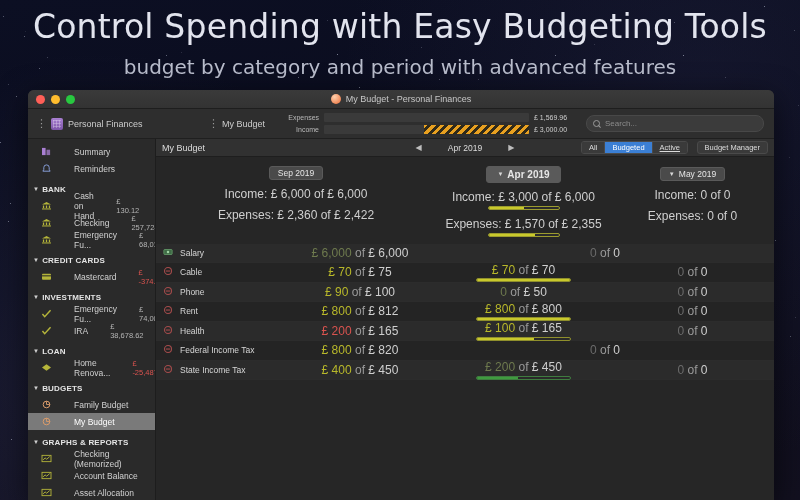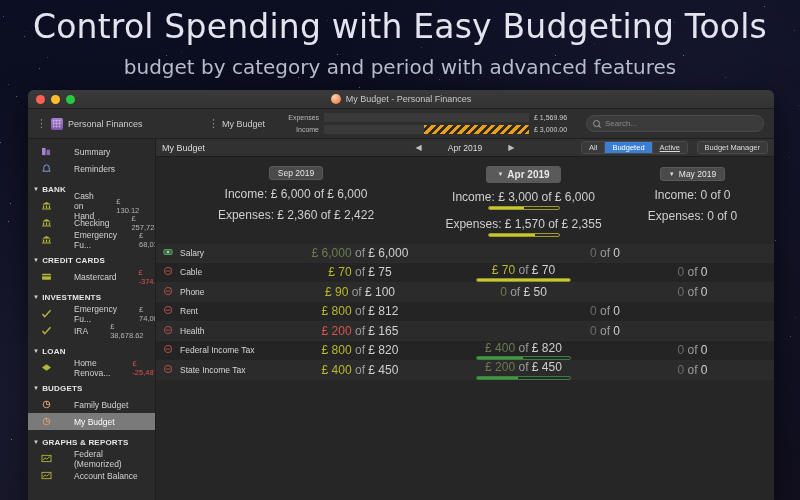--- a/index.html
+++ b/index.html
@@ -606,30 +606,39 @@
           <span class="tri">▼</span>
           <span>GRAPHS &amp; REPORTS</span>
         </div>
         <div class="sb-item">
           <span>
             <svg class="ico" viewBox="0 0 12 10">
               <rect x="1" y="1.5" width="10" height="7" fill="none" stroke="#b5b53a" stroke-width="1"></rect>
               <path d="M2.3 6.6 4.4 4.3 6.2 5.8 9.6 2.8" fill="none" stroke="#b5b53a" stroke-width="1"></path>
             </svg>
           </span>
-          <span>Federal (Memorized)</span>
+          <span>Checking (Memorized)</span>
         </div>
         <div class="sb-item">
           <span>
             <svg class="ico" viewBox="0 0 12 10">
               <rect x="1" y="1.5" width="10" height="7" fill="none" stroke="#b5b53a" stroke-width="1"></rect>
               <path d="M2.3 6.6 4.4 4.3 6.2 5.8 9.6 2.8" fill="none" stroke="#b5b53a" stroke-width="1"></path>
             </svg>
           </span>
           <span>Account Balance</span>
+        </div>
+        <div class="sb-item">
+          <span>
+            <svg class="ico" viewBox="0 0 12 10">
+              <rect x="1" y="1.5" width="10" height="7" fill="none" stroke="#b5b53a" stroke-width="1"></rect>
+              <path d="M2.3 6.6 4.4 4.3 6.2 5.8 9.6 2.8" fill="none" stroke="#b5b53a" stroke-width="1"></path>
+            </svg>
+          </span>
+          <span>Asset Allocation</span>
         </div>
       </div>
 
     <div class="main">
 
       <div class="main-head">
         <span class="main-title">My Budget</span>
 
         <div class="month-nav">
           <span class="arrow">◀</span>
@@ -695,45 +704,48 @@
           </div>
           <div class="row even">
             <div class="cell-name">
               <span><svg class="cat-ico" viewBox="0 0 12 12">
                   <circle cx="6" cy="6" r="4.2" fill="none" stroke="#a44b4b" stroke-width="1.3"></circle>
                   <rect x="3.4" y="5.4" width="5.2" height="1.3" fill="#a44b4b"></rect>
                 </svg></span>
               <span>Rent</span>
             </div>
             <div class="cell-val v1"><span class="spent ok">£ 800</span> <span class="of">of</span> <span>£ 812</span></div>
+            <div class="cell-val v2"><span class="spent ok">£ 800</span> <span class="of">of</span> <span>£ 800</span><div class="rowbar">
+                <span style="width:100%"></span>
+              </div></div>
             <div class="cell-val v3"><span class="spent zero">0</span> <span class="of">of</span> <span>0</span></div>
           </div>
           <div class="row odd">
             <div class="cell-name">
               <span><svg class="cat-ico" viewBox="0 0 12 12">
                   <circle cx="6" cy="6" r="4.2" fill="none" stroke="#a44b4b" stroke-width="1.3"></circle>
                   <rect x="3.4" y="5.4" width="5.2" height="1.3" fill="#a44b4b"></rect>
                 </svg></span>
               <span>Health</span>
             </div>
             <div class="cell-val v1"><span class="spent over">£ 200</span> <span class="of">of</span> <span>£ 165</span></div>
+            <div class="cell-val v2"><span class="spent ok">£ 100</span> <span class="of">of</span> <span>£ 165</span><div class="rowbar">
+                <span style="width:61%"></span>
+              </div></div>
             <div class="cell-val v3"><span class="spent zero">0</span> <span class="of">of</span> <span>0</span></div>
           </div>
           <div class="row even">
             <div class="cell-name">
               <span><svg class="cat-ico" viewBox="0 0 12 12">
                   <circle cx="6" cy="6" r="4.2" fill="none" stroke="#a44b4b" stroke-width="1.3"></circle>
                   <rect x="3.4" y="5.4" width="5.2" height="1.3" fill="#a44b4b"></rect>
                 </svg></span>
               <span>Federal Income Tax</span>
             </div>
             <div class="cell-val v1"><span class="spent ok">£ 800</span> <span class="of">of</span> <span>£ 820</span></div>
-            <div class="cell-val v2"><span class="spent dim">£ 400</span> <span class="of">of</span> <span>£ 820</span><div class="rowbar green">
-                <span style="width:49%"></span>
-              </div></div>
             <div class="cell-val v3"><span class="spent zero">0</span> <span class="of">of</span> <span>0</span></div>
           </div>
           <div class="row odd">
             <div class="cell-name">
               <span><svg class="cat-ico" viewBox="0 0 12 12">
                   <circle cx="6" cy="6" r="4.2" fill="none" stroke="#a44b4b" stroke-width="1.3"></circle>
                   <rect x="3.4" y="5.4" width="5.2" height="1.3" fill="#a44b4b"></rect>
                 </svg></span>
               <span>State Income Tax</span>
             </div>

